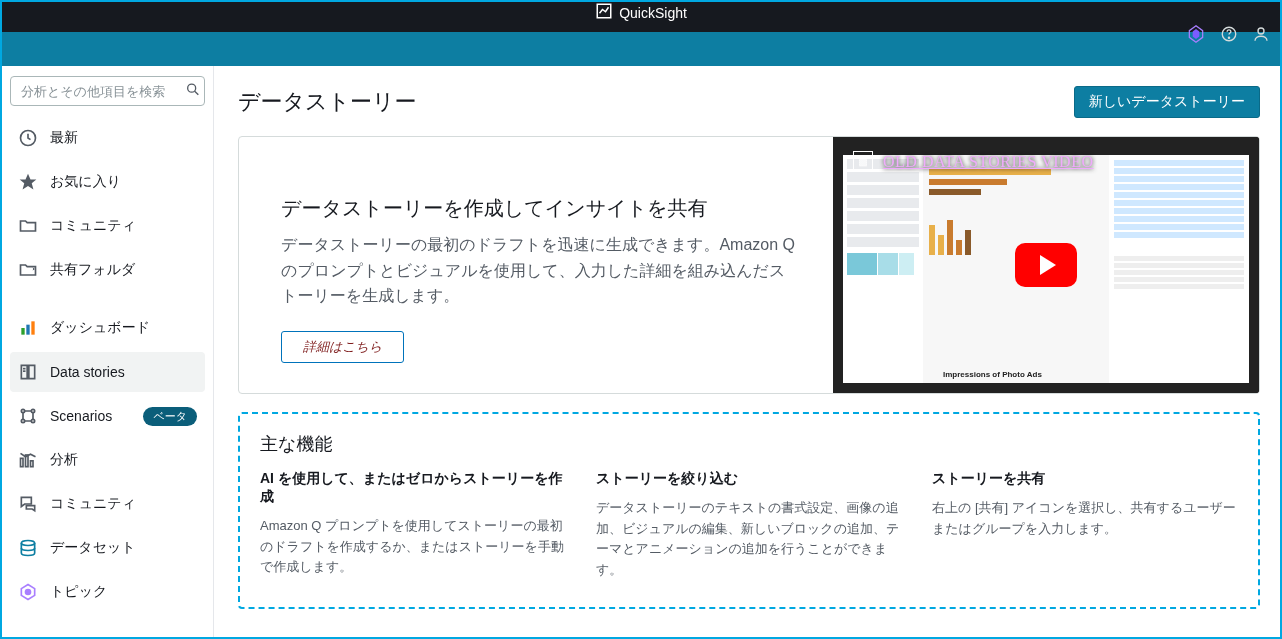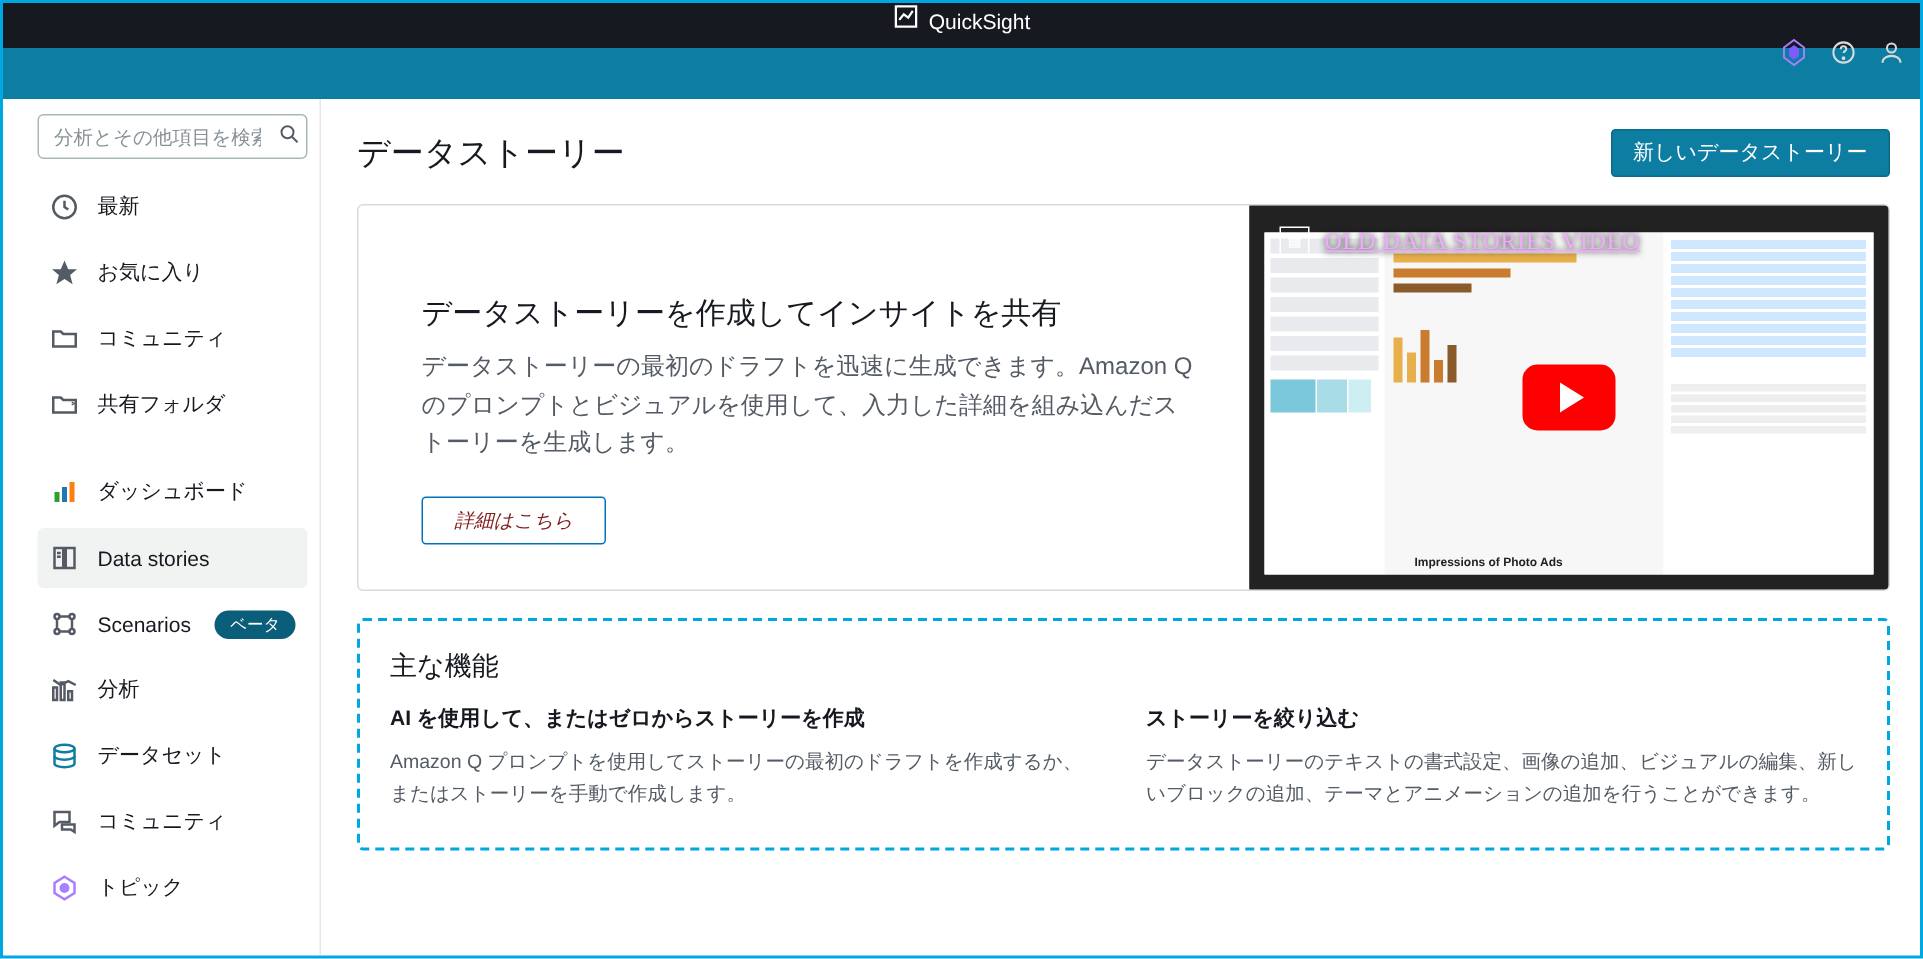--- a/index.html
+++ b/index.html
@@ -7,21 +7,21 @@
 .topbar { height: 30px; background: #16191f; display: flex; align-items: center; padding: 0 10px; color: #fff; flex-direction: column; }
 .topbar-left { display: flex; align-items: center; gap: 6px; }
 .topbar-left svg { width: 18px; height: 18px; }
 .topbar-title { font-size: 14px; font-weight: 500; }
 .topbar-right { margin-left: auto; display: flex; align-items: center; gap: 14px; }
 .topbar-right .q-icon svg { width: 20px; height: 20px; }
 .topbar-right .help-icon, .topbar-right .user-icon { color: #d5dbdb; cursor: pointer; }
 .topbar-right svg { width: 18px; height: 18px; display: block; }
 .ribbon { height: 34px; background: #0d7ea2; }
 .body-wrap { display: flex; height: calc(100% - 64px); }
-.sidebar { width: 212px; border-right: 1px solid #e5e7eb; padding: 10px 8px 0 23px; display: flex; flex-direction: column; gap: 4px; overflow-y: auto; }
+.sidebar { width: 212px; border-right: 1px solid #e5e7eb; padding: 10px 8px 0 8px; display: flex; flex-direction: column; gap: 4px; overflow-y: auto; }
 .search-wrap { position: relative; margin-bottom: 8px; }
 .search-input { width: 100%; height: 30px; border: 1px solid #aab7b8; border-radius: 4px; padding: 0 30px 0 10px; font-size: 13px; outline: none; }
 .search-input::placeholder { color: #879196; }
 .search-btn { position: absolute; right: 4px; top: 50%; transform: translateY(-50%); background: none; border: none; cursor: pointer; color: #545b64; }
 .nav-item { display: flex; align-items: center; gap: 12px; padding: 10px 8px; border-radius: 4px; font-size: 14px; color: #16191f; cursor: pointer; }
 .nav-item.active { background: #f1f3f3; }
 .nav-item .nav-icon { width: 20px; height: 20px; display: flex; align-items: center; justify-content: center; color: #545b64; flex-shrink: 0; }
 .nav-item .nav-icon svg { width: 20px; height: 20px; }
 .nav-item .badge { margin-left: auto; background: #0b5e7a; color: #fff; font-size: 11px; padding: 2px 10px; border-radius: 10px; }
 .nav-group-sep { height: 10px; }
@@ -189,36 +189,36 @@
             <rect x="3" y="10" width="3" height="10"></rect>
             <rect x="9" y="6" width="3" height="14"></rect>
             <rect x="15" y="13" width="3" height="7"></rect>
             <path d="M3 4l6 4 6-3 6 3"></path>
           </svg>
         </span>
       <span>分析</span>
     </div>
     <div class="nav-item">
       <span class="nav-icon">
+          <svg viewBox="0 0 24 24" fill="none" stroke="#545b64" stroke-width="2">
+            <path d="M4 4h12v8H8l-4 3z"></path>
+            <path d="M10 14h10v6l-3-2h-7z"></path>
+          </svg>
+        </span>
+      <span>コミュニティ</span>
+    </div>
+    <div class="nav-item">
+      <span class="nav-icon">
           <svg viewBox="0 0 24 24" fill="none" stroke="#0d7ea2" stroke-width="2">
             <ellipse cx="12" cy="6" rx="8" ry="3"></ellipse>
             <path d="M4 6v6c0 1.7 3.6 3 8 3s8-1.3 8-3V6"></path>
             <path d="M4 12v6c0 1.7 3.6 3 8 3s8-1.3 8-3v-6"></path>
           </svg>
         </span>
       <span>データセット</span>
-    </div>
-    <div class="nav-item">
-      <span class="nav-icon">
-          <svg viewBox="0 0 24 24" fill="none" stroke="#545b64" stroke-width="2">
-            <path d="M4 4h12v8H8l-4 3z"></path>
-            <path d="M10 14h10v6l-3-2h-7z"></path>
-          </svg>
-        </span>
-      <span>コミュニティ</span>
     </div>
     <div class="nav-item">
       <span class="nav-icon">
           <svg viewBox="0 0 24 24" fill="none" stroke="#a97fff" stroke-width="2">
             <polygon points="12,3 20,8 20,16 12,21 4,16 4,8"></polygon>
             <circle cx="12" cy="12" r="3" fill="#a97fff"></circle>
           </svg>
         </span>
       <span>トピック</span>
     </div>
@@ -300,16 +300,20 @@
       <div class="features-title">主な機能</div>
       <div class="features-grid">
         <div class="feature-col">
           <h4>AI を使用して、またはゼロからストーリーを作成</h4>
           <p>Amazon Q プロンプトを使用してストーリーの最初のドラフトを作成するか、またはストーリーを手動で作成します。</p>
         </div>
         <div class="feature-col">
           <h4>ストーリーを絞り込む</h4>
           <p>データストーリーのテキストの書式設定、画像の追加、ビジュアルの編集、新しいブロックの追加、テーマとアニメーションの追加を行うことができます。</p>
         </div>
+        <div class="feature-col">
+          <h4>ストーリーを共有</h4>
+          <p>右上の [共有] アイコンを選択し、共有するユーザーまたはグループを入力します。</p>
+        </div>
       </div>
     </div>
   </div>
 </div>
 
 </body></html>

